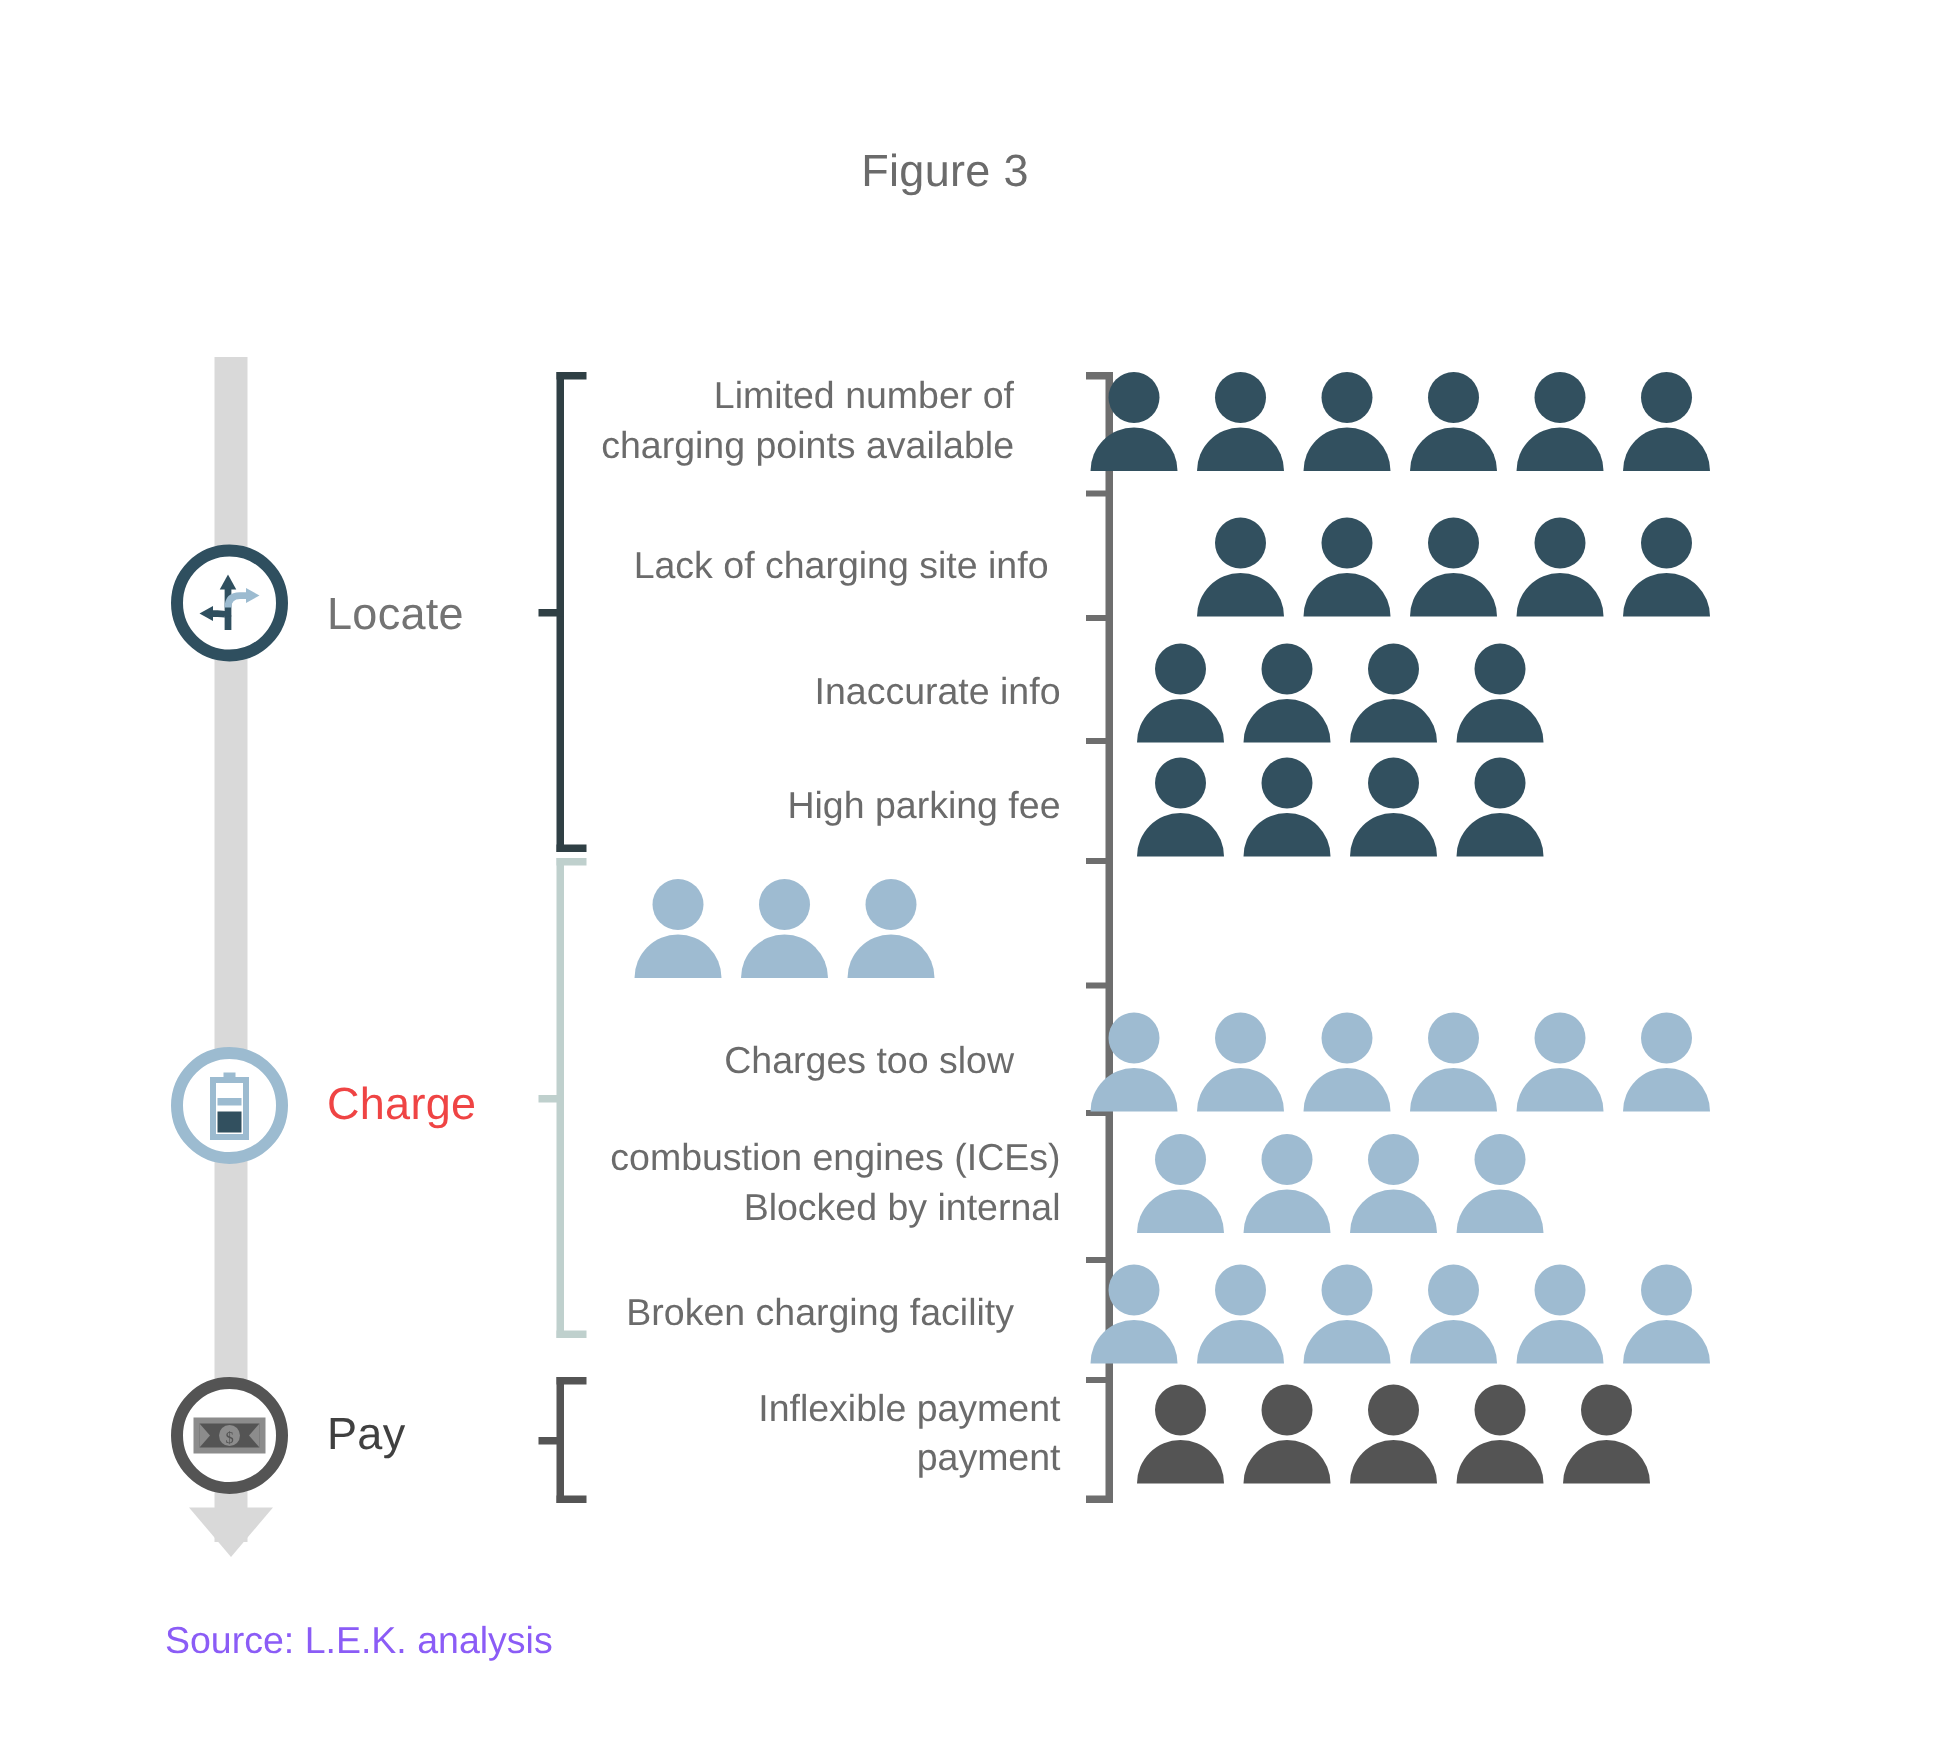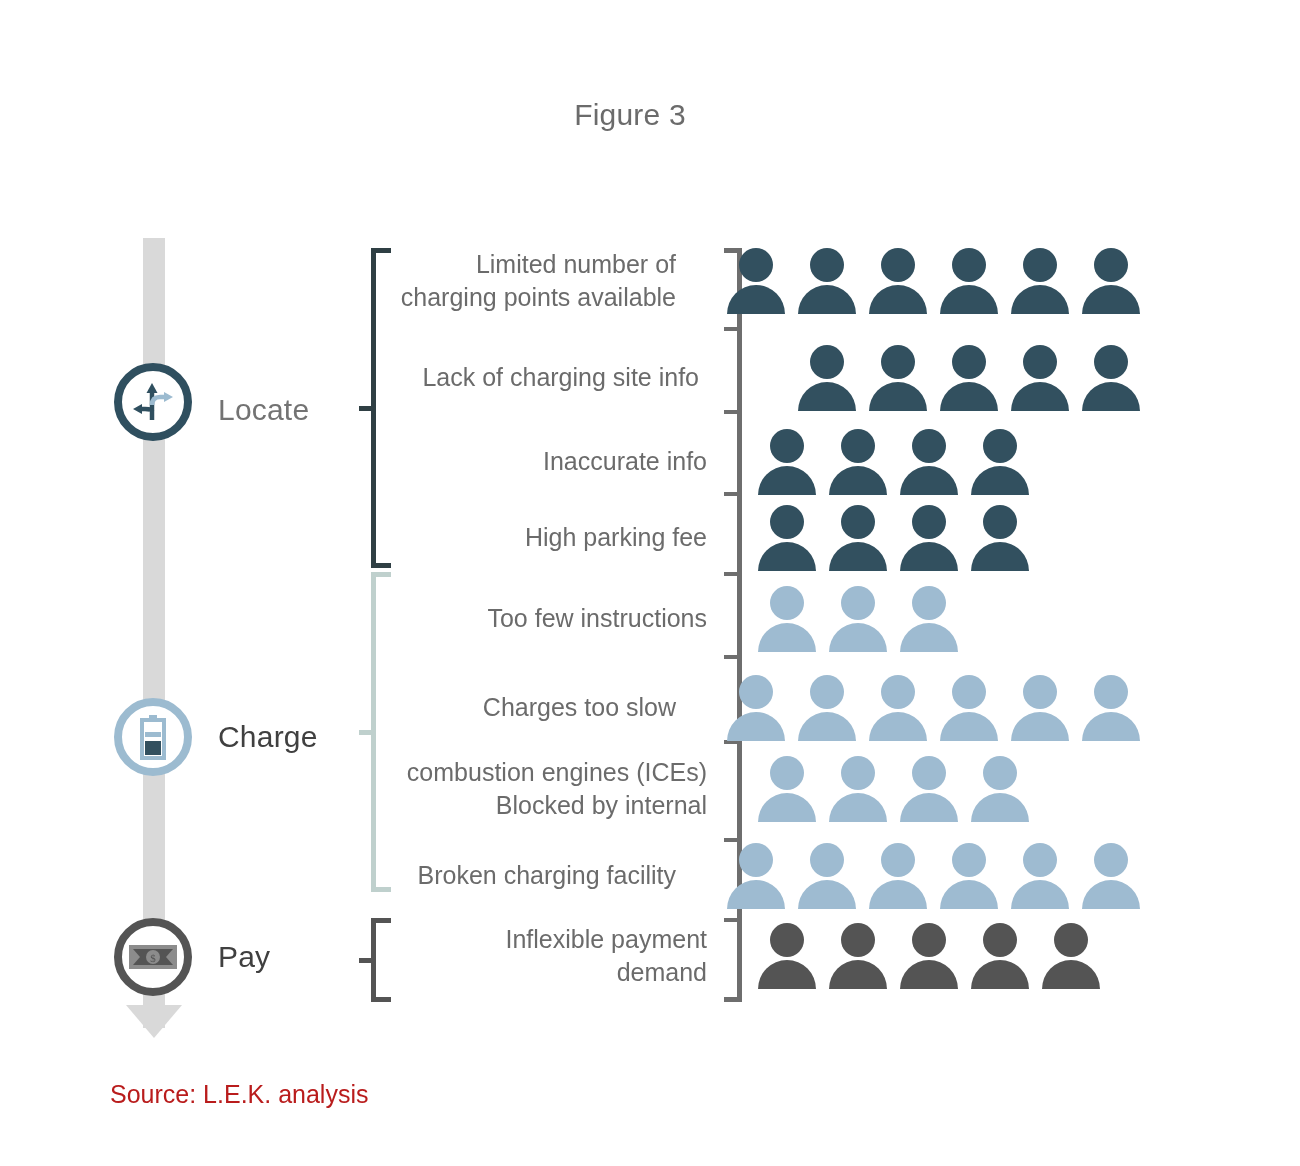--- a/index.html
+++ b/index.html
@@ -53,21 +53,21 @@
   .stage-label{
     margin-left:26px;font-size:30px;letter-spacing:.2px;white-space:nowrap;
   }
 
   .stage-locate{left:114px;top:363px;}
   .stage-locate .stage-circle{border:8px solid #2f4f5f;}
   .stage-locate .stage-label{color:#737373;margin-top:16px;}
 
   .stage-charge{left:114px;top:698px;}
   .stage-charge .stage-circle{border:8px solid #9cbbd0;}
-  .stage-charge .stage-label{color:#404040;}
+  .stage-charge .stage-label{color:#ef4444;}
 
   .stage-pay{left:114px;top:918px;}
   .stage-pay .stage-circle{border:8px solid #545454;}
   .stage-pay .stage-label{color:#404040;}
 
   
   .lbracket{
     position:absolute;left:371px;box-sizing:border-box;
     border-left:5px solid;border-top:5px solid;border-bottom:5px solid;
     width:20px;
@@ -119,21 +119,21 @@
     position:absolute;left:3px;top:37px;width:58px;height:29px;
     border-radius:29px 29px 0 0;
   }
   .c-dark .head,.c-dark .body{background:#32505f;}
   .c-light .head,.c-light .body{background:#9ebbd1;}
   .c-gray .head,.c-gray .body{background:#545454;}
 
   
   .source{
     position:absolute;left:110px;top:1080px;
-    font-size:25px;color:#b91c1c;
+    font-size:25px;color:#8b5cf6;
   }
 </style>
 </head>
 <body>
 
 <div class="title-block">
   <div class="fig-num">Figure 3</div>
 </div>
 
 <div class="spine"></div>
@@ -296,21 +296,20 @@
           <div class="head"></div>
           <div class="body"></div>
         </div>
         <div class="person c-dark">
           <div class="head"></div>
           <div class="body"></div>
         </div>
       </div>
     </div>
     <div class="row" style="top: 586px;">
-      <div class="row-label">Too few instructions</div>
       <div class="row-icons">
         <div class="person c-light">
           <div class="head"></div>
           <div class="body"></div>
         </div>
         <div class="person c-light">
           <div class="head"></div>
           <div class="body"></div>
         </div>
         <div class="person c-light">
@@ -397,21 +396,21 @@
         </div>
         <div class="person c-light">
           <div class="head"></div>
           <div class="body"></div>
         </div>
       </div>
     </div>
     <div class="row" style="top: 923px;">
       <div class="row-label">
         <div>Inflexible payment</div>
-        <div>demand</div>
+        <div>payment</div>
       </div>
       <div class="row-icons">
         <div class="person c-gray">
           <div class="head"></div>
           <div class="body"></div>
         </div>
         <div class="person c-gray">
           <div class="head"></div>
           <div class="body"></div>
         </div>

